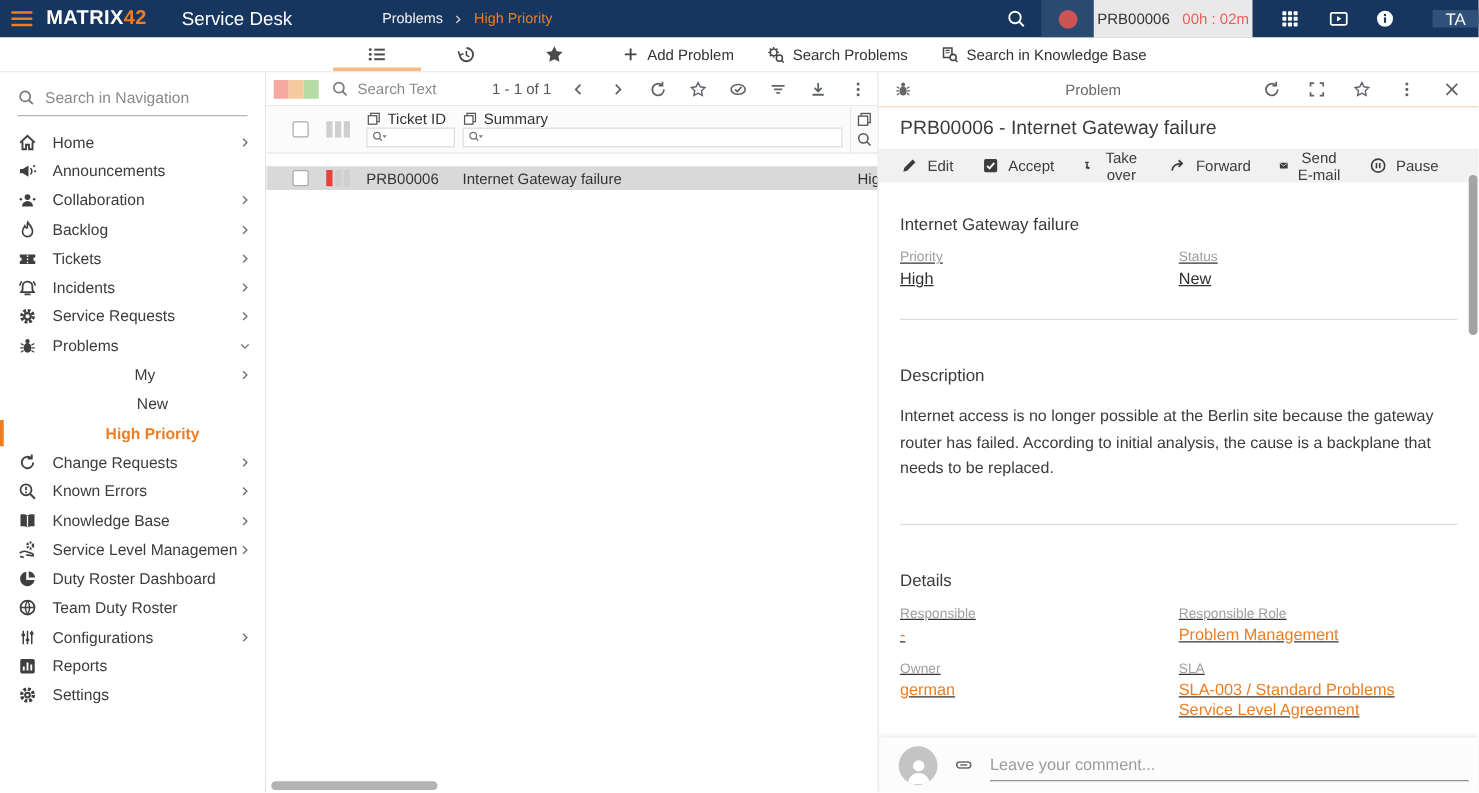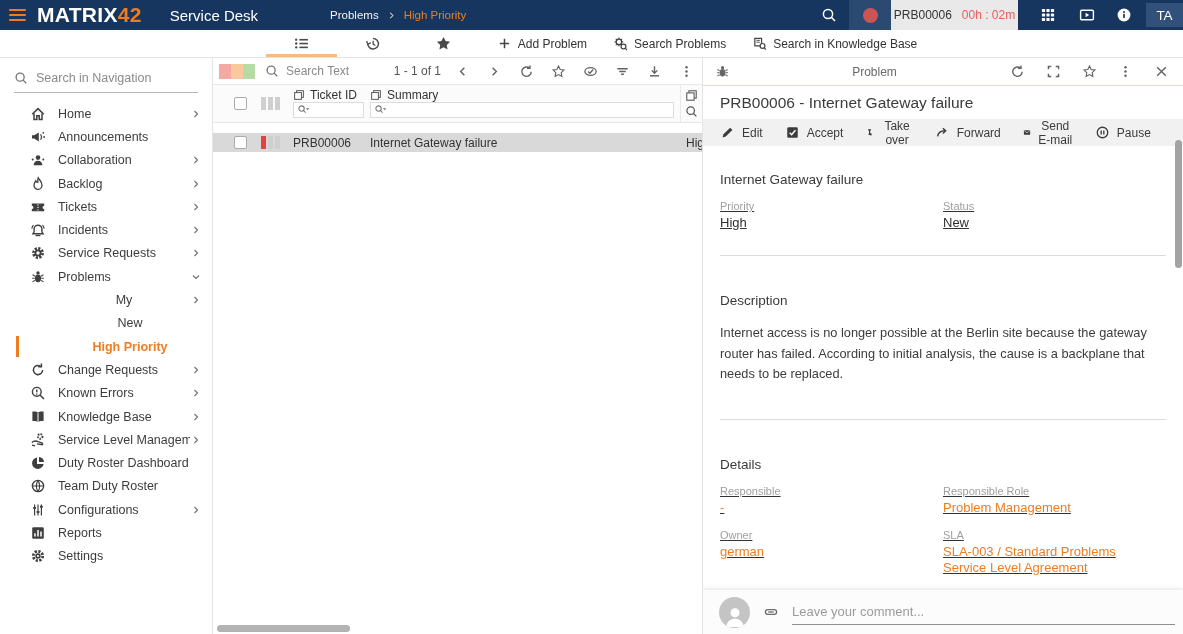--- a/index.html
+++ b/index.html
@@ -6,40 +6,40 @@
   html,body { width:1183px; height:634px; overflow:hidden; }
   body { font-family:"Liberation Sans", sans-serif; background:#fff; color:#333;
          --orange:#ee7d22; --navy:#17365f; --timer-red:#f15b5b; }
   svg { display:block; }
   .app { width:1183px; height:634px; display:flex; flex-direction:column; }
 
   
   .topbar { height:30px; background:var(--navy); display:flex; align-items:center; color:#fff; flex:none; }
   .hamburger { width:17px; margin:0 11px 0 9px; display:flex; flex-direction:column; gap:3px; cursor:pointer; }
   .hamburger i { height:2px; background:var(--orange); border-radius:1px; }
-  .brand { font-weight:800; font-size:21px; letter-spacing:.3px; margin-right:28px; white-space:nowrap; }
+  .brand { font-weight:800; font-size:16px; letter-spacing:.3px; margin-right:28px; white-space:nowrap; }
   .brand .accent { color:var(--orange); font-style:normal; }
   .app-title { font-size:15px; font-weight:400; margin-right:72px; white-space:nowrap; }
   .crumbs { display:flex; align-items:center; gap:7px; font-size:11.5px; }
   .crumb-parent { color:#f2f2f2; cursor:pointer; }
   .crumb-sep { width:11px; height:11px; color:#d8d8d8; }
   .crumb-cur { color:var(--orange); }
   .top-right { margin-left:auto; display:flex; align-items:center; height:30px; }
   .ticon { width:16px; height:16px; color:#fff; cursor:pointer; }
   .ticon-search { margin-right:12px; }
   .recbox { width:42px; height:30px; background:#2a4a71; display:flex; align-items:center; justify-content:center; cursor:pointer; }
   .rec-dot { width:15px; height:15px; border-radius:50%; background:#cd5454; }
   .timerbox { width:127px; height:30px; background:#e9e9e9; color:#333; font-size:12px;
               display:flex; align-items:center; justify-content:center; gap:10px; cursor:pointer; }
   .timer-val { color:var(--timer-red); }
   .ticon-apps { margin-left:22px; }
   .ticon-cast { margin-left:22px; width:18px; height:16px; }
   .ticon-info { margin-left:20px; margin-right:14px; }
-  .avatar { width:37px; height:24px; background:#31517a; display:flex; align-items:center; justify-content:center;
-            font-size:13.5px; color:#fff; cursor:pointer; }
+  .avatar { width:37px; height:14px; background:#31517a; display:flex; align-items:center; justify-content:center;
+            font-size:13.5px; color:#fff; cursor:pointer;margin-left:16px; }
 
   
   .subbar { height:28px; border-bottom:1px solid #e3e3e3; display:flex; background:#fff; flex:none;justify-content:center; }
   .tabs { width:213px; display:flex; }
   .tab { flex:1; display:flex; align-items:center; justify-content:center; color:#4a4a4a; cursor:pointer; }
   .tab svg { width:17px; height:17px; }
   .tab.active { box-shadow: inset 0 -3px 0 #f6ba85; }
   .page-actions { display:flex; align-items:center; gap:26px; padding-left:18px; }
   .pa { display:flex; align-items:center; gap:6px; background:none; border:none; font:inherit; font-size:12px;
         color:#333; cursor:pointer; }
@@ -48,21 +48,21 @@
   
   .main { flex:1; display:flex; min-height:0; }
 
   
   .sidebar { width:213px; border-right:1px solid #e3e3e3; background:#fff; flex:none; overflow:hidden; }
   .nav-search { margin:13px 14px 0; display:flex; align-items:center; gap:8px;
                 border-bottom:1px solid #b5b5b5; padding-bottom:7px; }
   .nav-search .ns-ic { width:14px; height:14px; color:#757575; flex:none; }
   .nav-search input { border:none; outline:none; font:inherit; font-size:12.5px; color:#7f1d1d; width:100%; background:transparent; }
   .nav-search input::placeholder { color:#8a8a8a; }
-  #nav-list { margin-top:9px;padding-left:16px; }
+  #nav-list { margin-top:9px; }
   .nav-item { height:23.3px; display:flex; align-items:center; padding:0 10px 0 14px; position:relative;
               cursor:pointer; font-size:12.5px; color:#3c3c3c; }
   .nav-ic { width:16px; height:16px; color:#3f3f3f; margin-right:12px; flex:none; }
   .nav-lbl { flex:1; white-space:nowrap; overflow:hidden; }
   .nav-ch { width:12px; height:12px; color:#707070; flex:none; }
   .nav-item.indent1 { padding-left:42px;text-align:center; }
   .nav-item.active { color:var(--orange); font-weight:700; }
   .nav-item.active::before { content:''; position:absolute; left:0; top:1px; bottom:1px; width:3px; background:var(--orange); }
 
   

